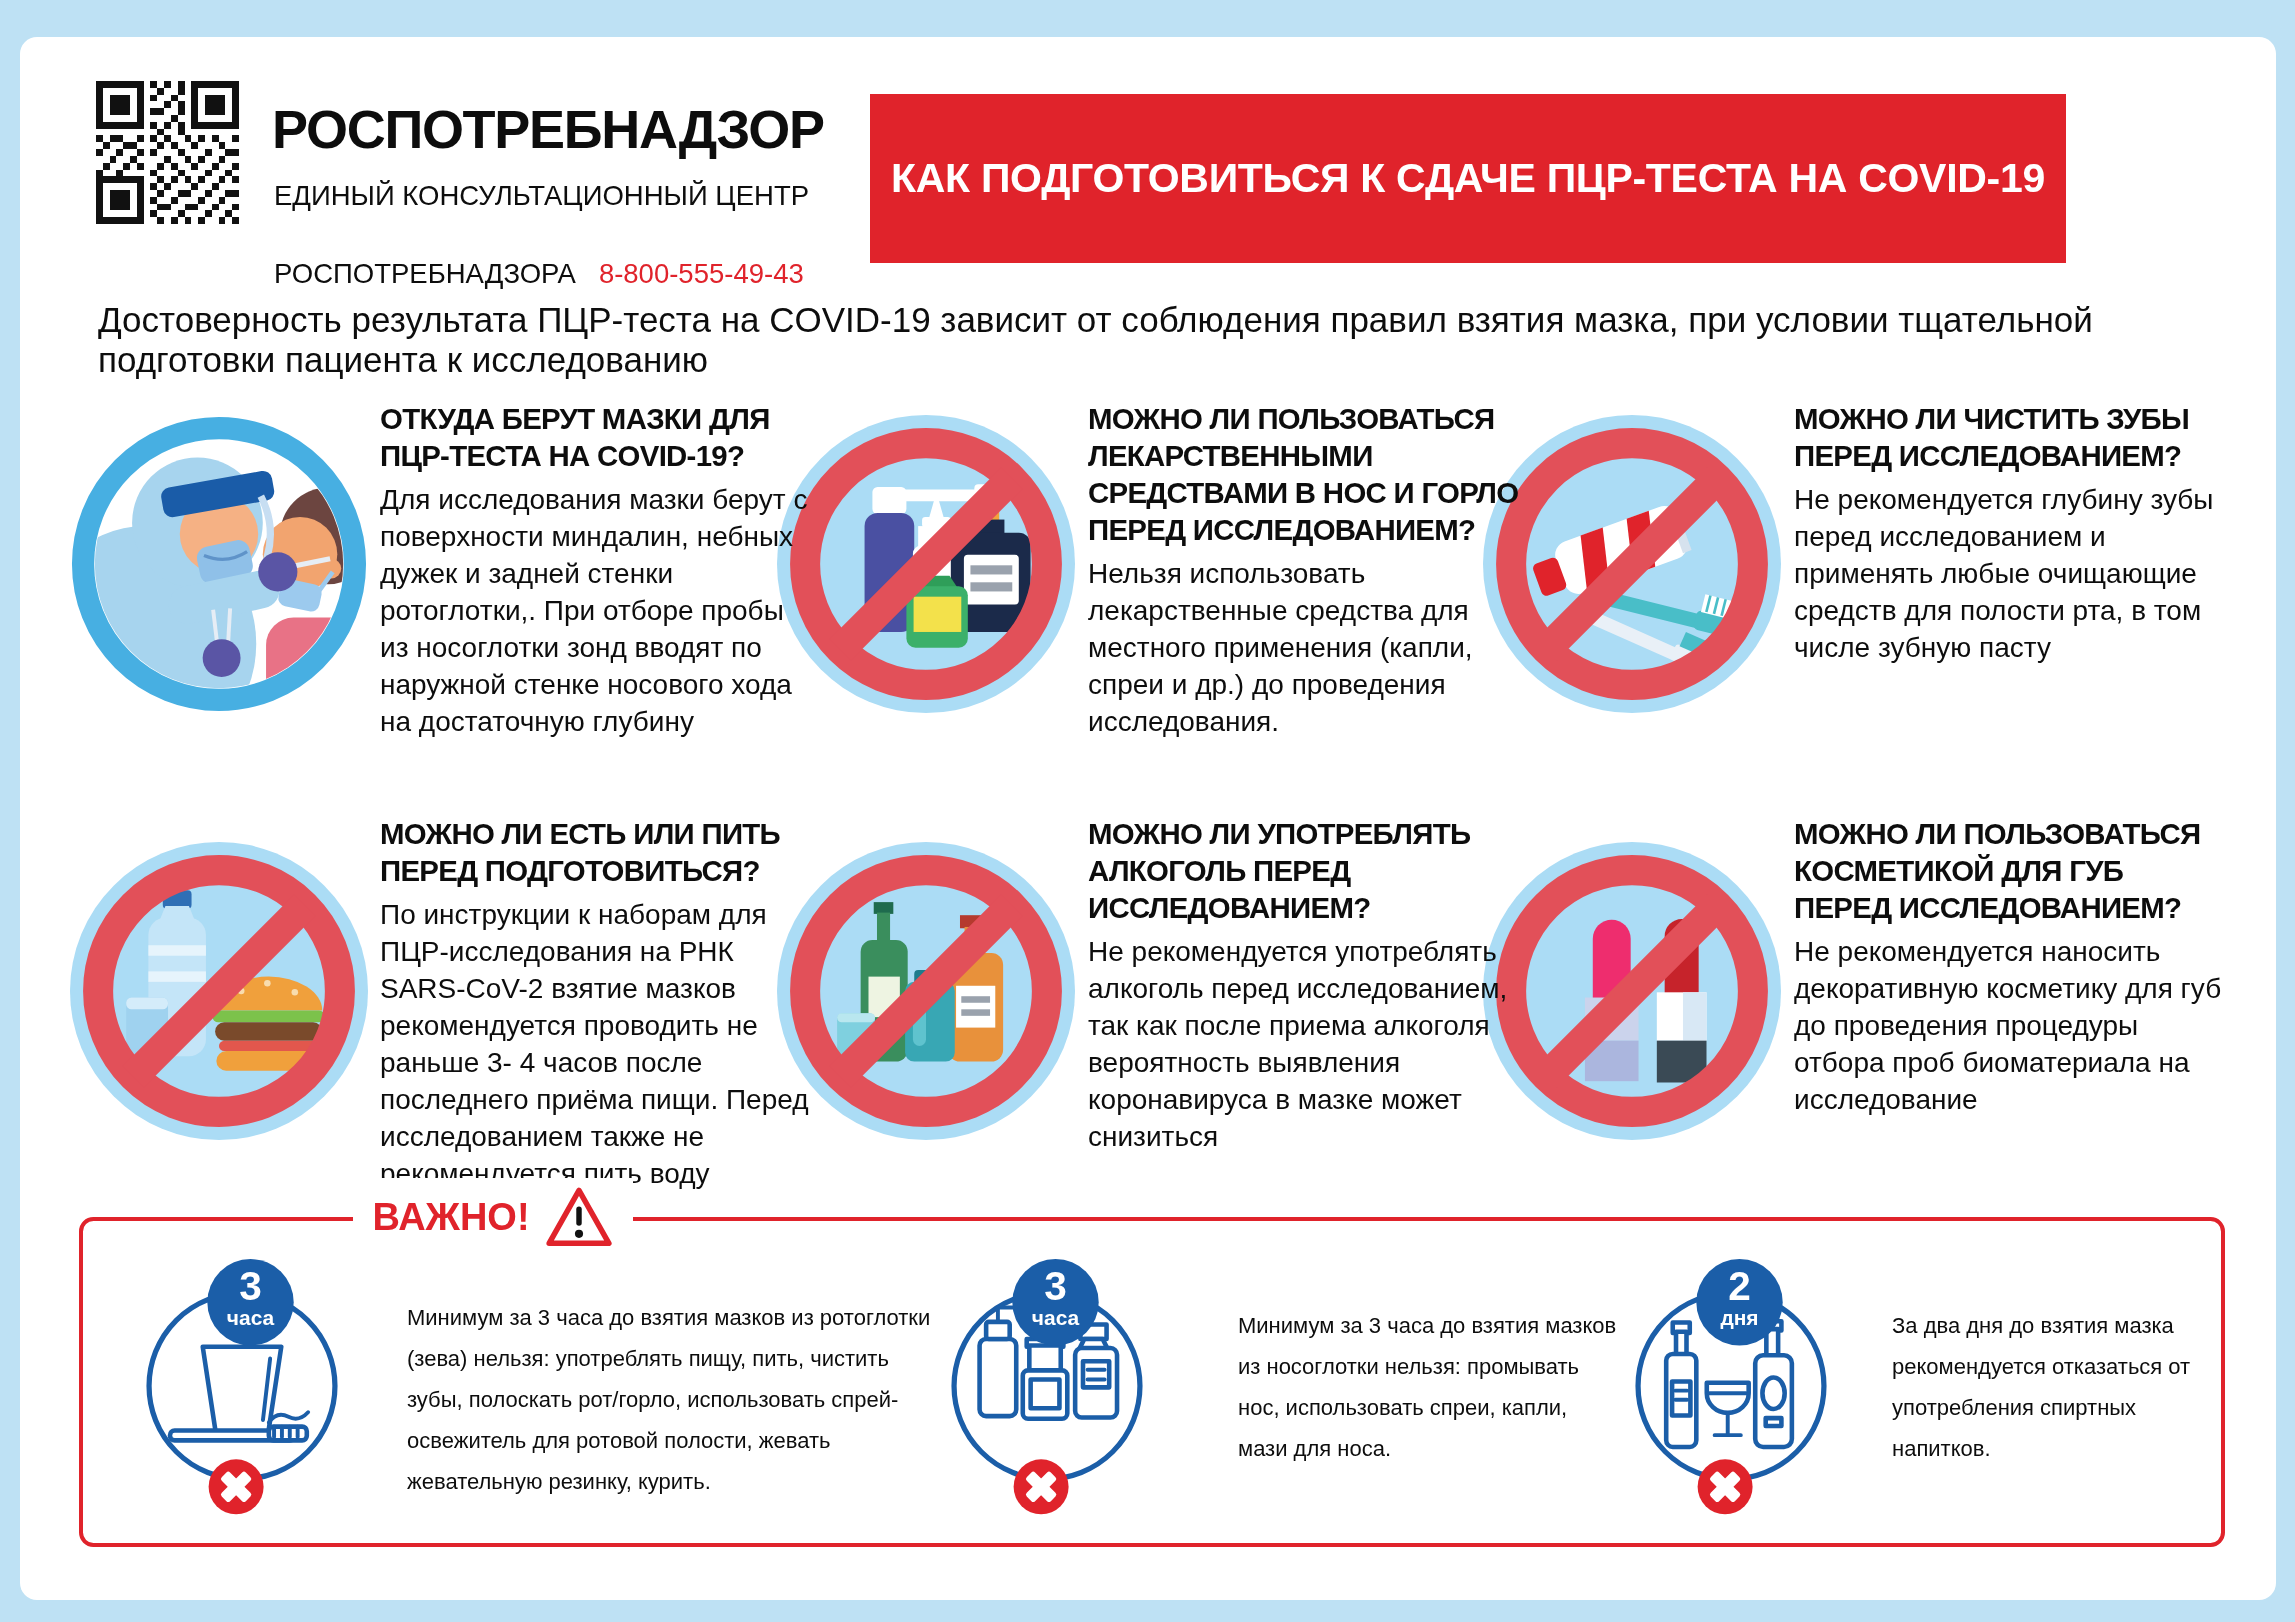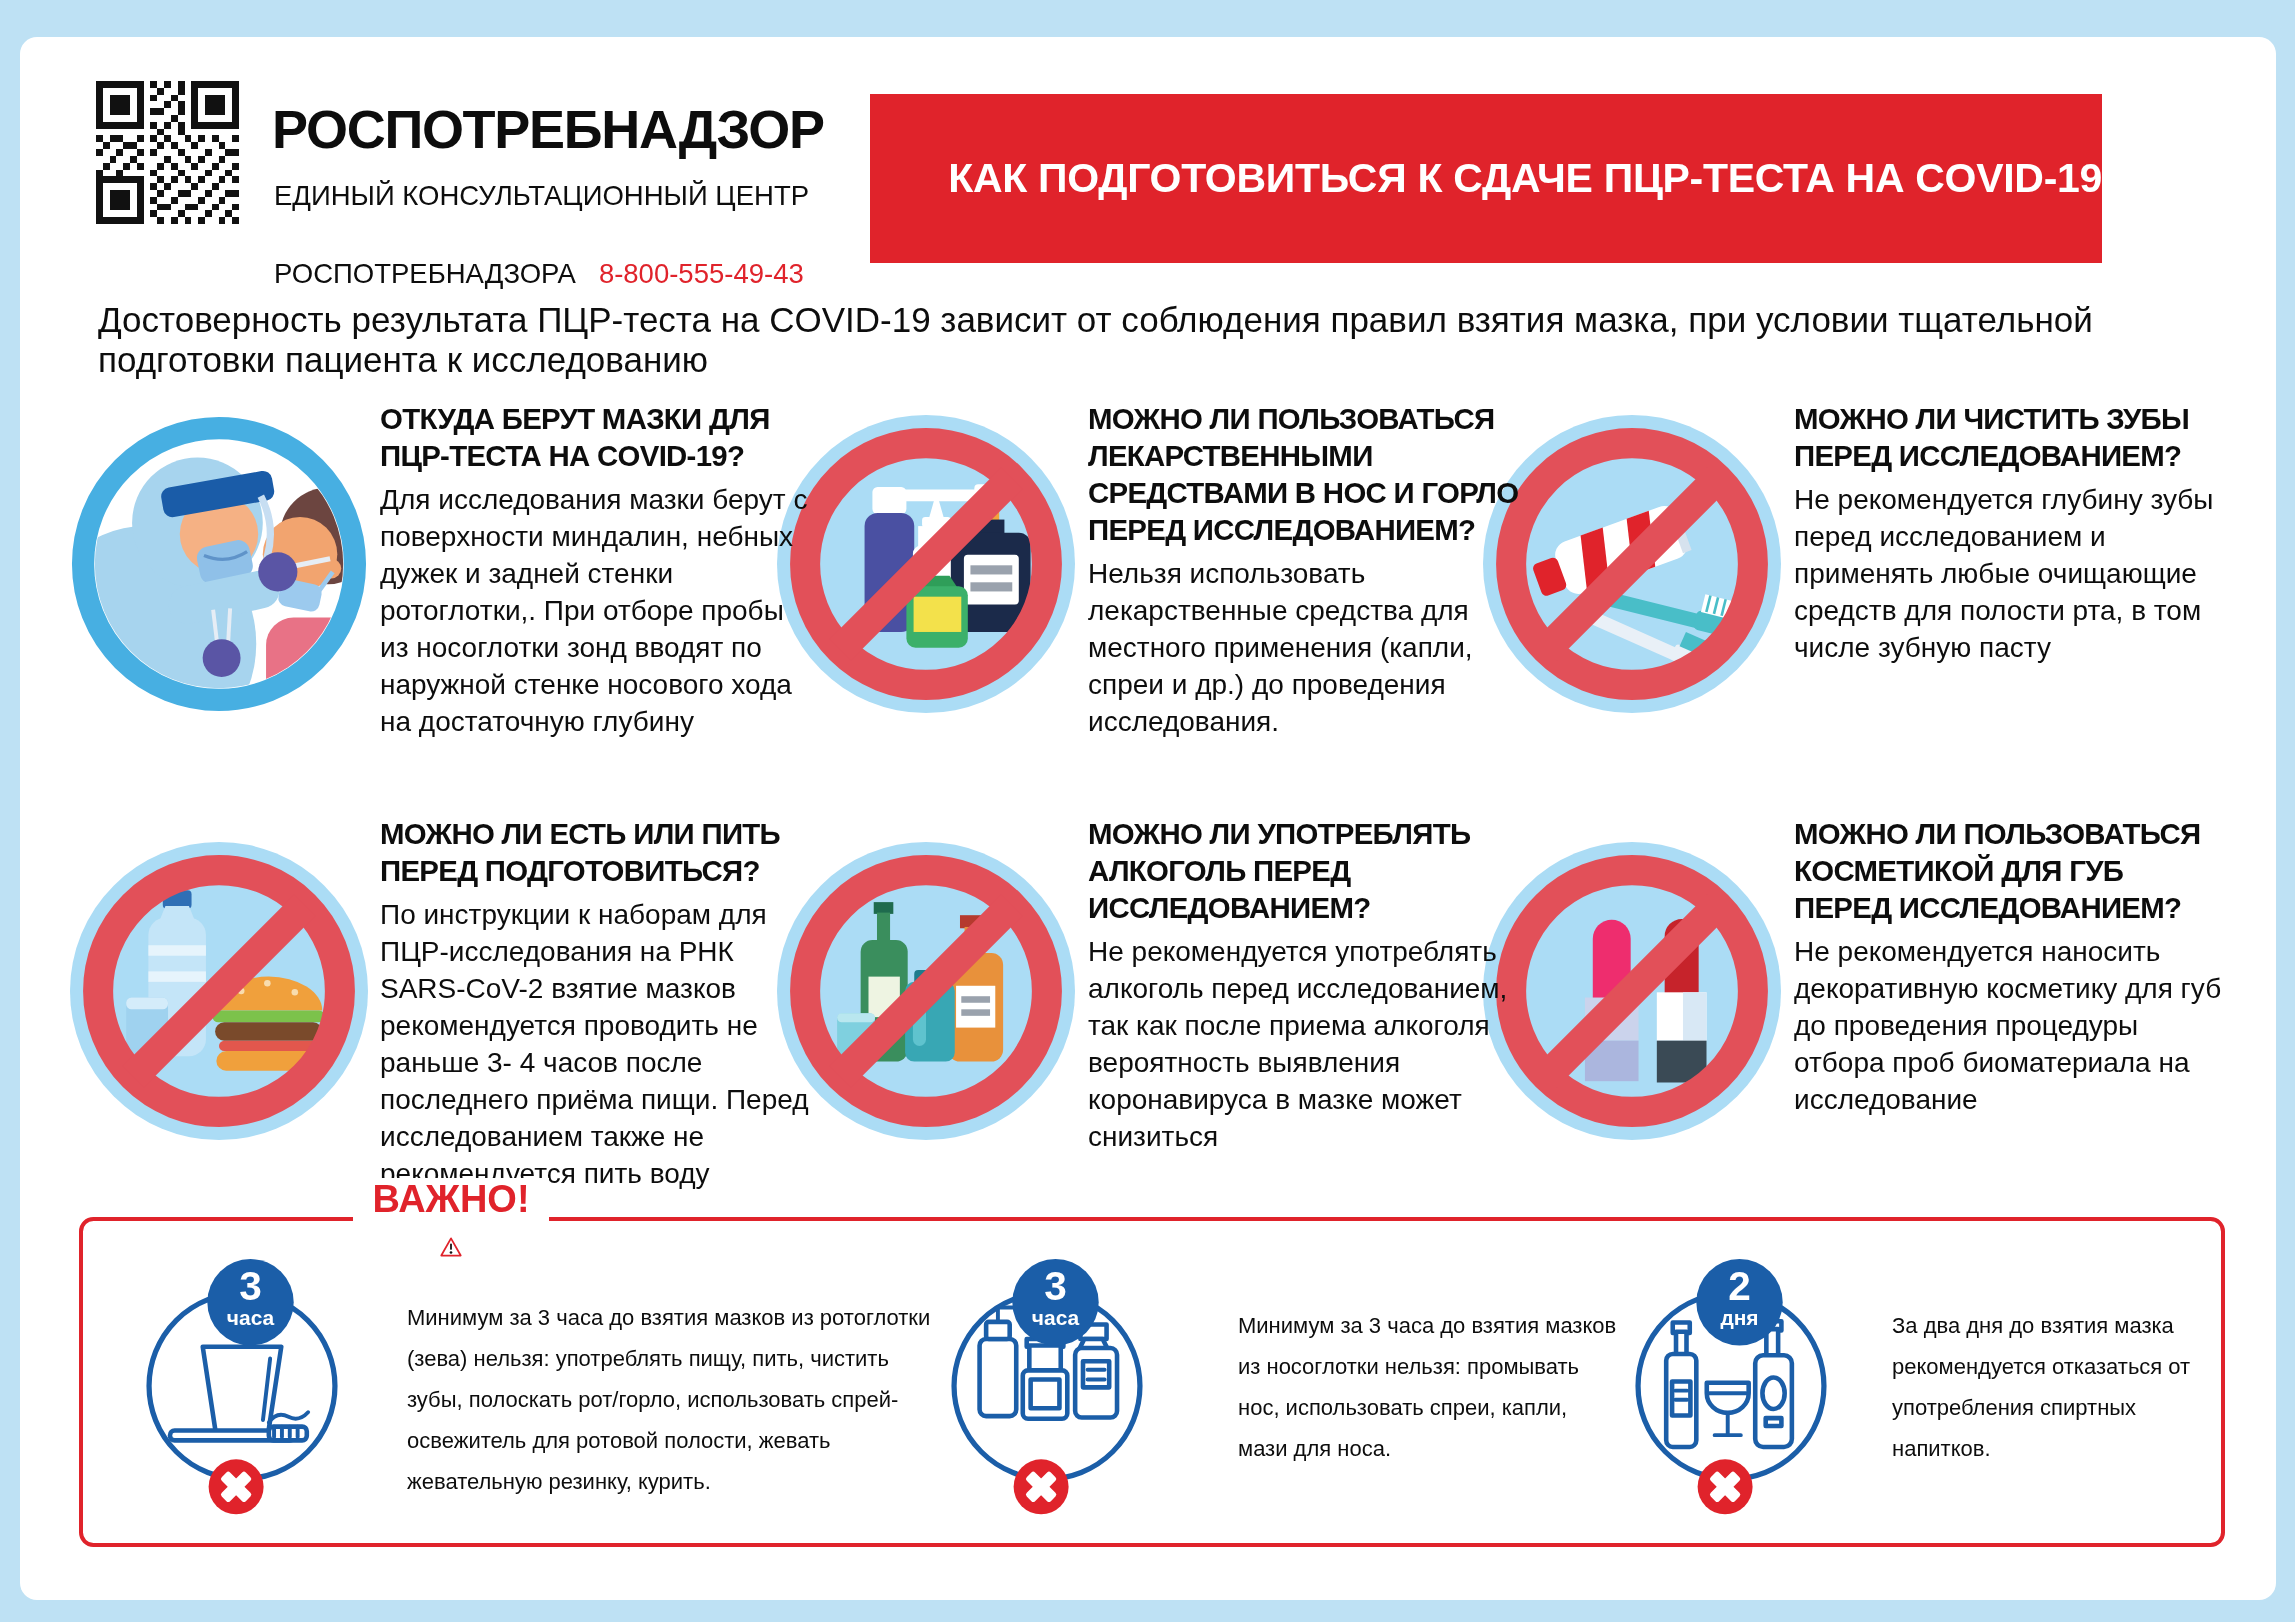--- a/index.html
+++ b/index.html
@@ -6,21 +6,21 @@
   body{font-family:"Liberation Sans","DejaVu Sans",sans-serif;}
   .poster{position:relative;width:2295px;height:1623px;background:#bee1f4;overflow:hidden;}
   .page{position:absolute;left:19.6px;top:37px;width:2256px;height:1563px;background:#ffffff;border-radius:17px;}
 
   
   .qr{position:absolute;left:96px;top:81px;width:143px;height:143px;}
   .logo-title{position:absolute;left:272px;top:98px;font-size:54px;font-weight:bold;letter-spacing:-1.3px;color:#0d0d0d;white-space:nowrap;}
   .logo-sub{position:absolute;left:274px;top:180px;font-size:27.5px;color:#0d0d0d;white-space:nowrap;}
   .logo-sub2{position:absolute;left:274px;top:218px;font-size:27.5px;color:#0d0d0d;white-space:nowrap;margin-top:40px;}
   .phone{color:#e0232b;}
-  .banner{position:absolute;left:870px;top:94px;width:1196px;height:169px;background:#e0232b;display:flex;align-items:center;justify-content:flex-end;padding-left:36px;}
+  .banner{position:absolute;left:870px;top:94px;width:1196px;height:169px;background:#e0232b;display:flex;align-items:center;justify-content:center;}
   .banner h1{margin:0;font-size:41px;font-weight:bold;color:#ffffff;letter-spacing:-0.3px;text-align:center;}
 
   .intro{position:absolute;left:98px;top:300px;width:2120px;font-size:35px;color:#0d0d0d;}
 
   
   .sec{position:absolute;color:#0d0d0d;}
   .sec h2{margin:0 0 6.5px 0;font-size:29.4px;line-height:37px;font-weight:bold;letter-spacing:-0.7px;}
   .sec p{margin:0;font-size:28px;line-height:37px;}
   #sec1{left:380px;top:400px;width:429px;}
   #sec2{left:1088px;top:400px;width:432px;}
@@ -32,21 +32,21 @@
   .icon-wrap{position:absolute;width:298px;height:298px;}
   #icon1{left:70px;top:415px;}
   #icon2{left:777px;top:415px;}
   #icon3{left:1483px;top:415px;}
   #icon4{left:70px;top:842px;}
   #icon5{left:777px;top:842px;}
   #icon6{left:1483px;top:842px;}
 
   
   .imp-box{position:absolute;left:79px;top:1217px;width:2138px;height:322px;border:4.6px solid #e0232b;border-radius:14.4px;background:#ffffff;}
-  .imp-label{position:absolute;left:353px;top:1178px;height:79px;background:#ffffff;padding:0 19.6px;display:flex;align-items:center;gap:15.7px;flex-direction:column;}
+  .imp-label{position:absolute;left:353px;top:1178px;height:79px;background:#ffffff;padding:0 19.6px;display:flex;align-items:center;gap:15.7px;}
   .imp-label span{font-size:38px;font-weight:bold;color:#e0232b;}
   .imp-icon{position:absolute;width:216px;height:275px;}
   #imp1{left:134px;top:1242px;}
   #imp2{left:939px;top:1242px;}
   #imp3{left:1623px;top:1242px;}
   .imp-text{position:absolute;font-size:22px;line-height:41px;color:#0d0d0d;}
   #impt1{left:407px;top:1297px;width:533px;}
   #impt2{left:1238px;top:1305px;width:383px;}
   #impt3{left:1892px;top:1305px;width:314px;}
   .site-label{position:absolute;left:1230px;top:1512px;width:484px;background:#ffffff;text-align:center;font-size:30px;color:#0d0d0d;padding:6.5px 0;}

